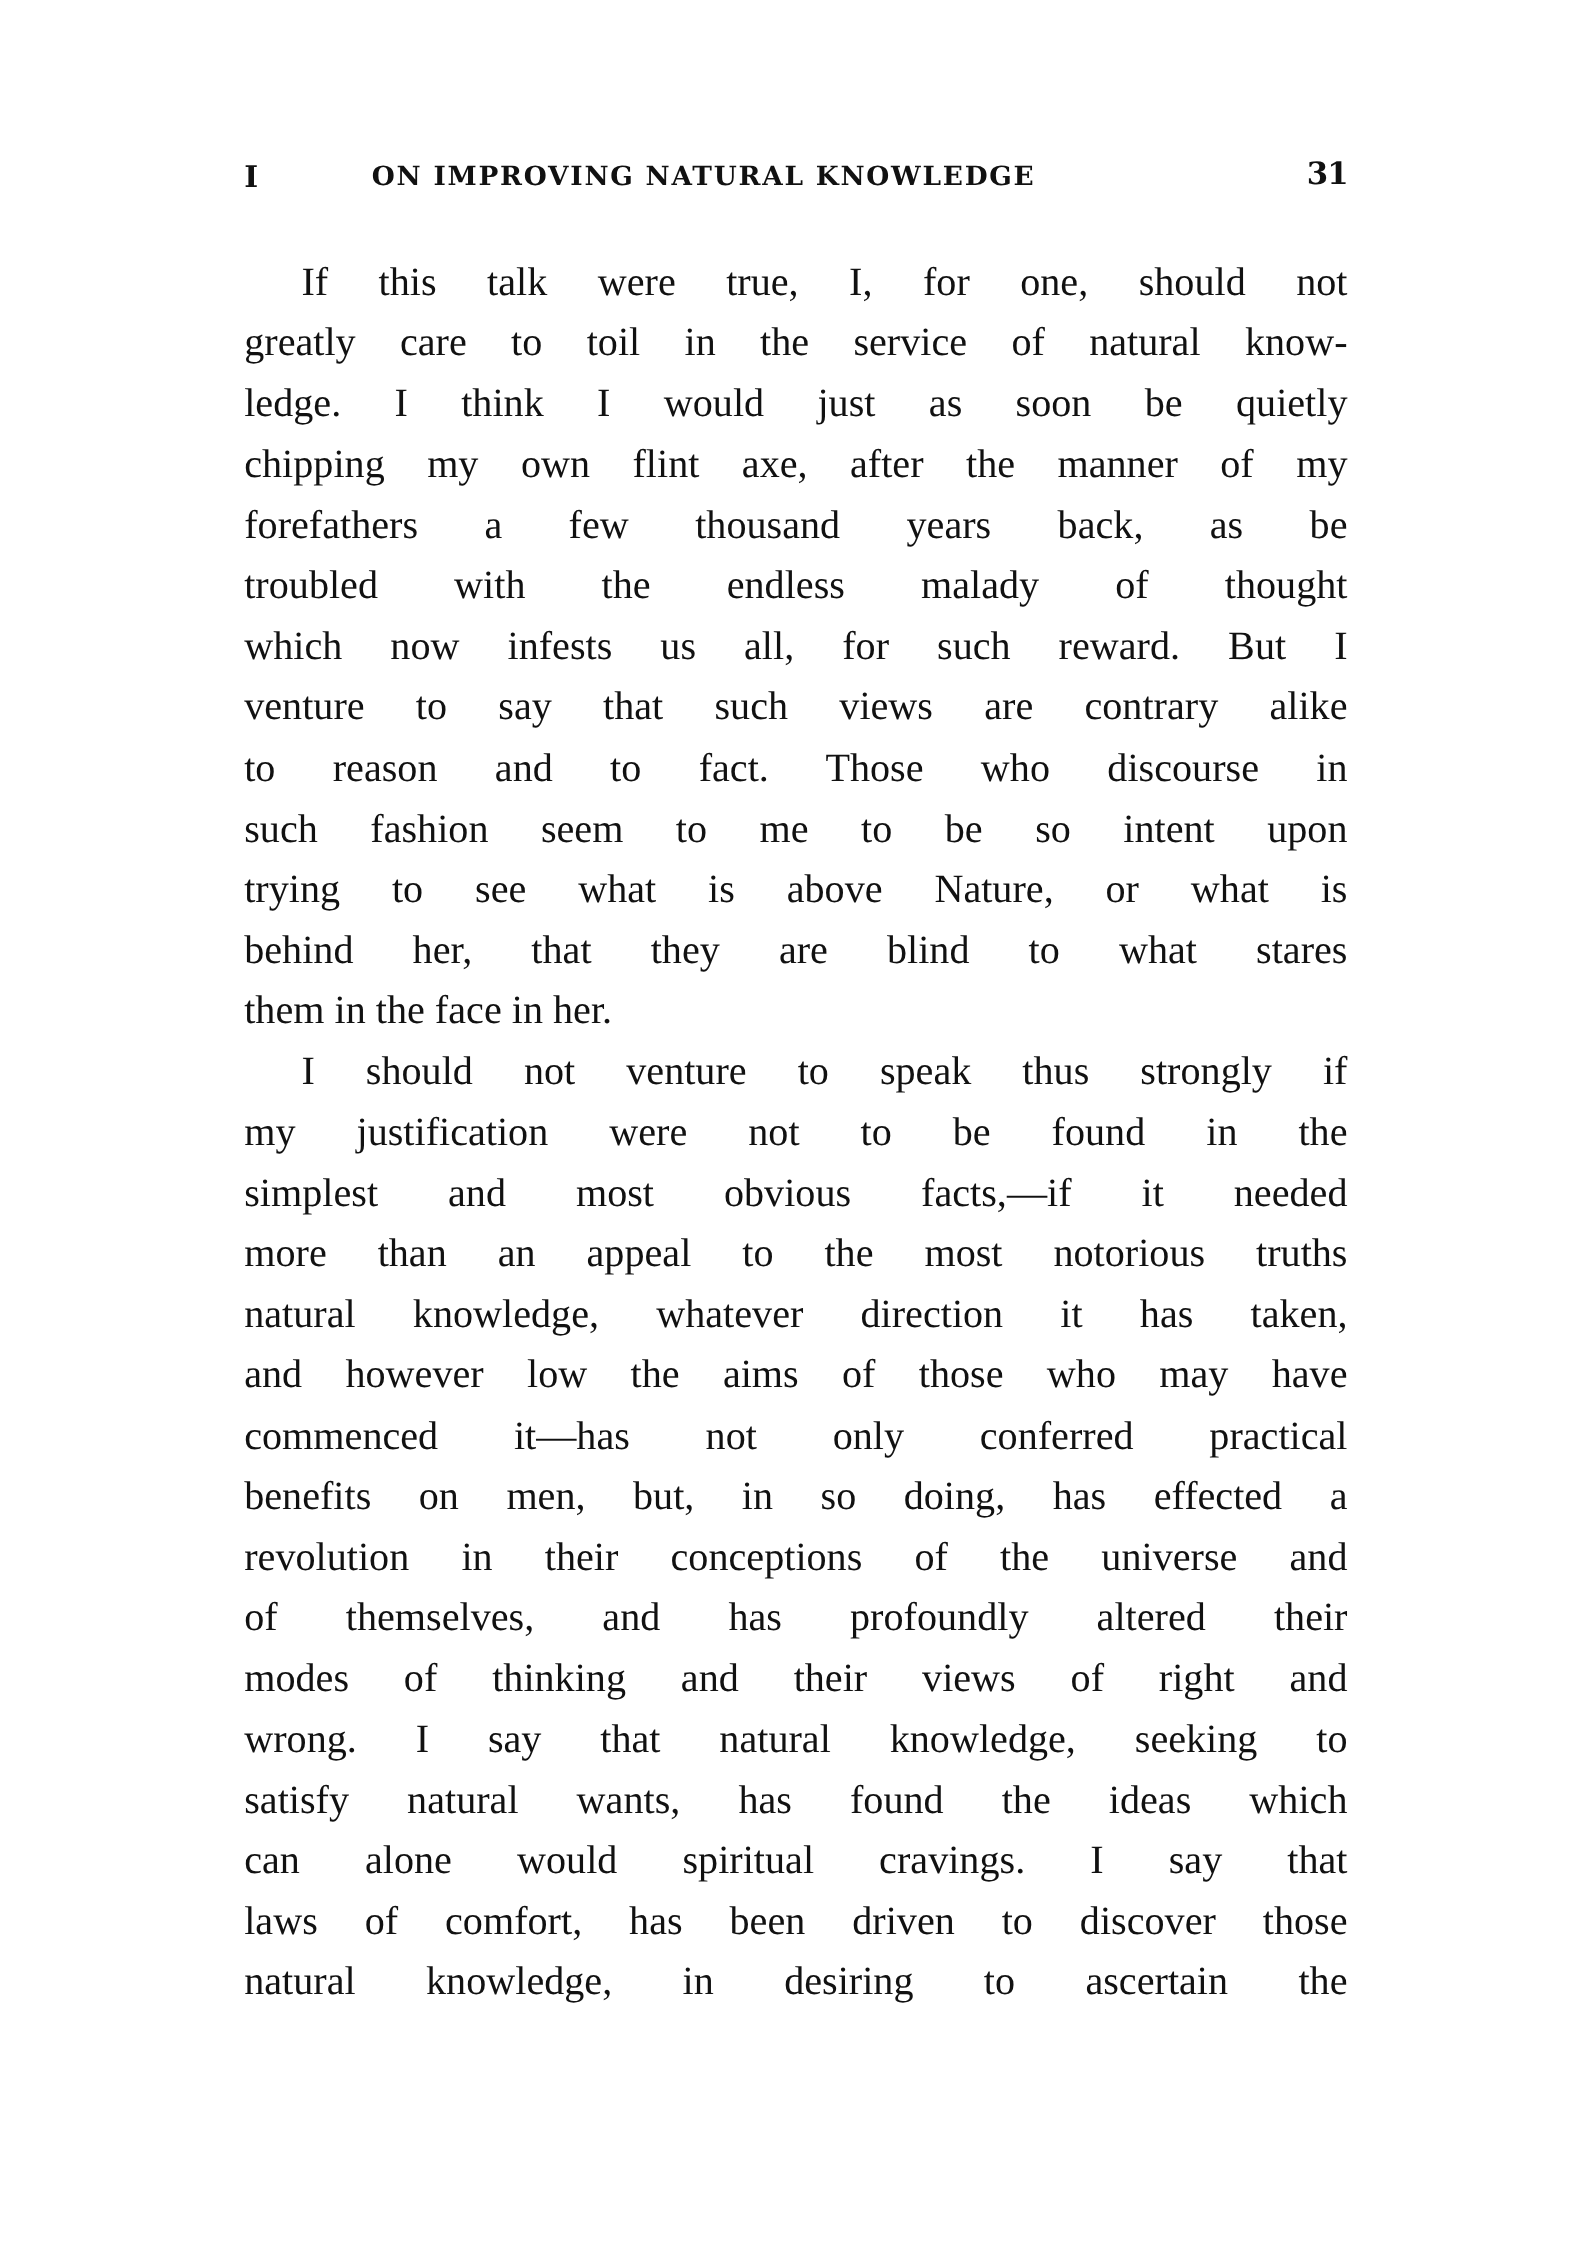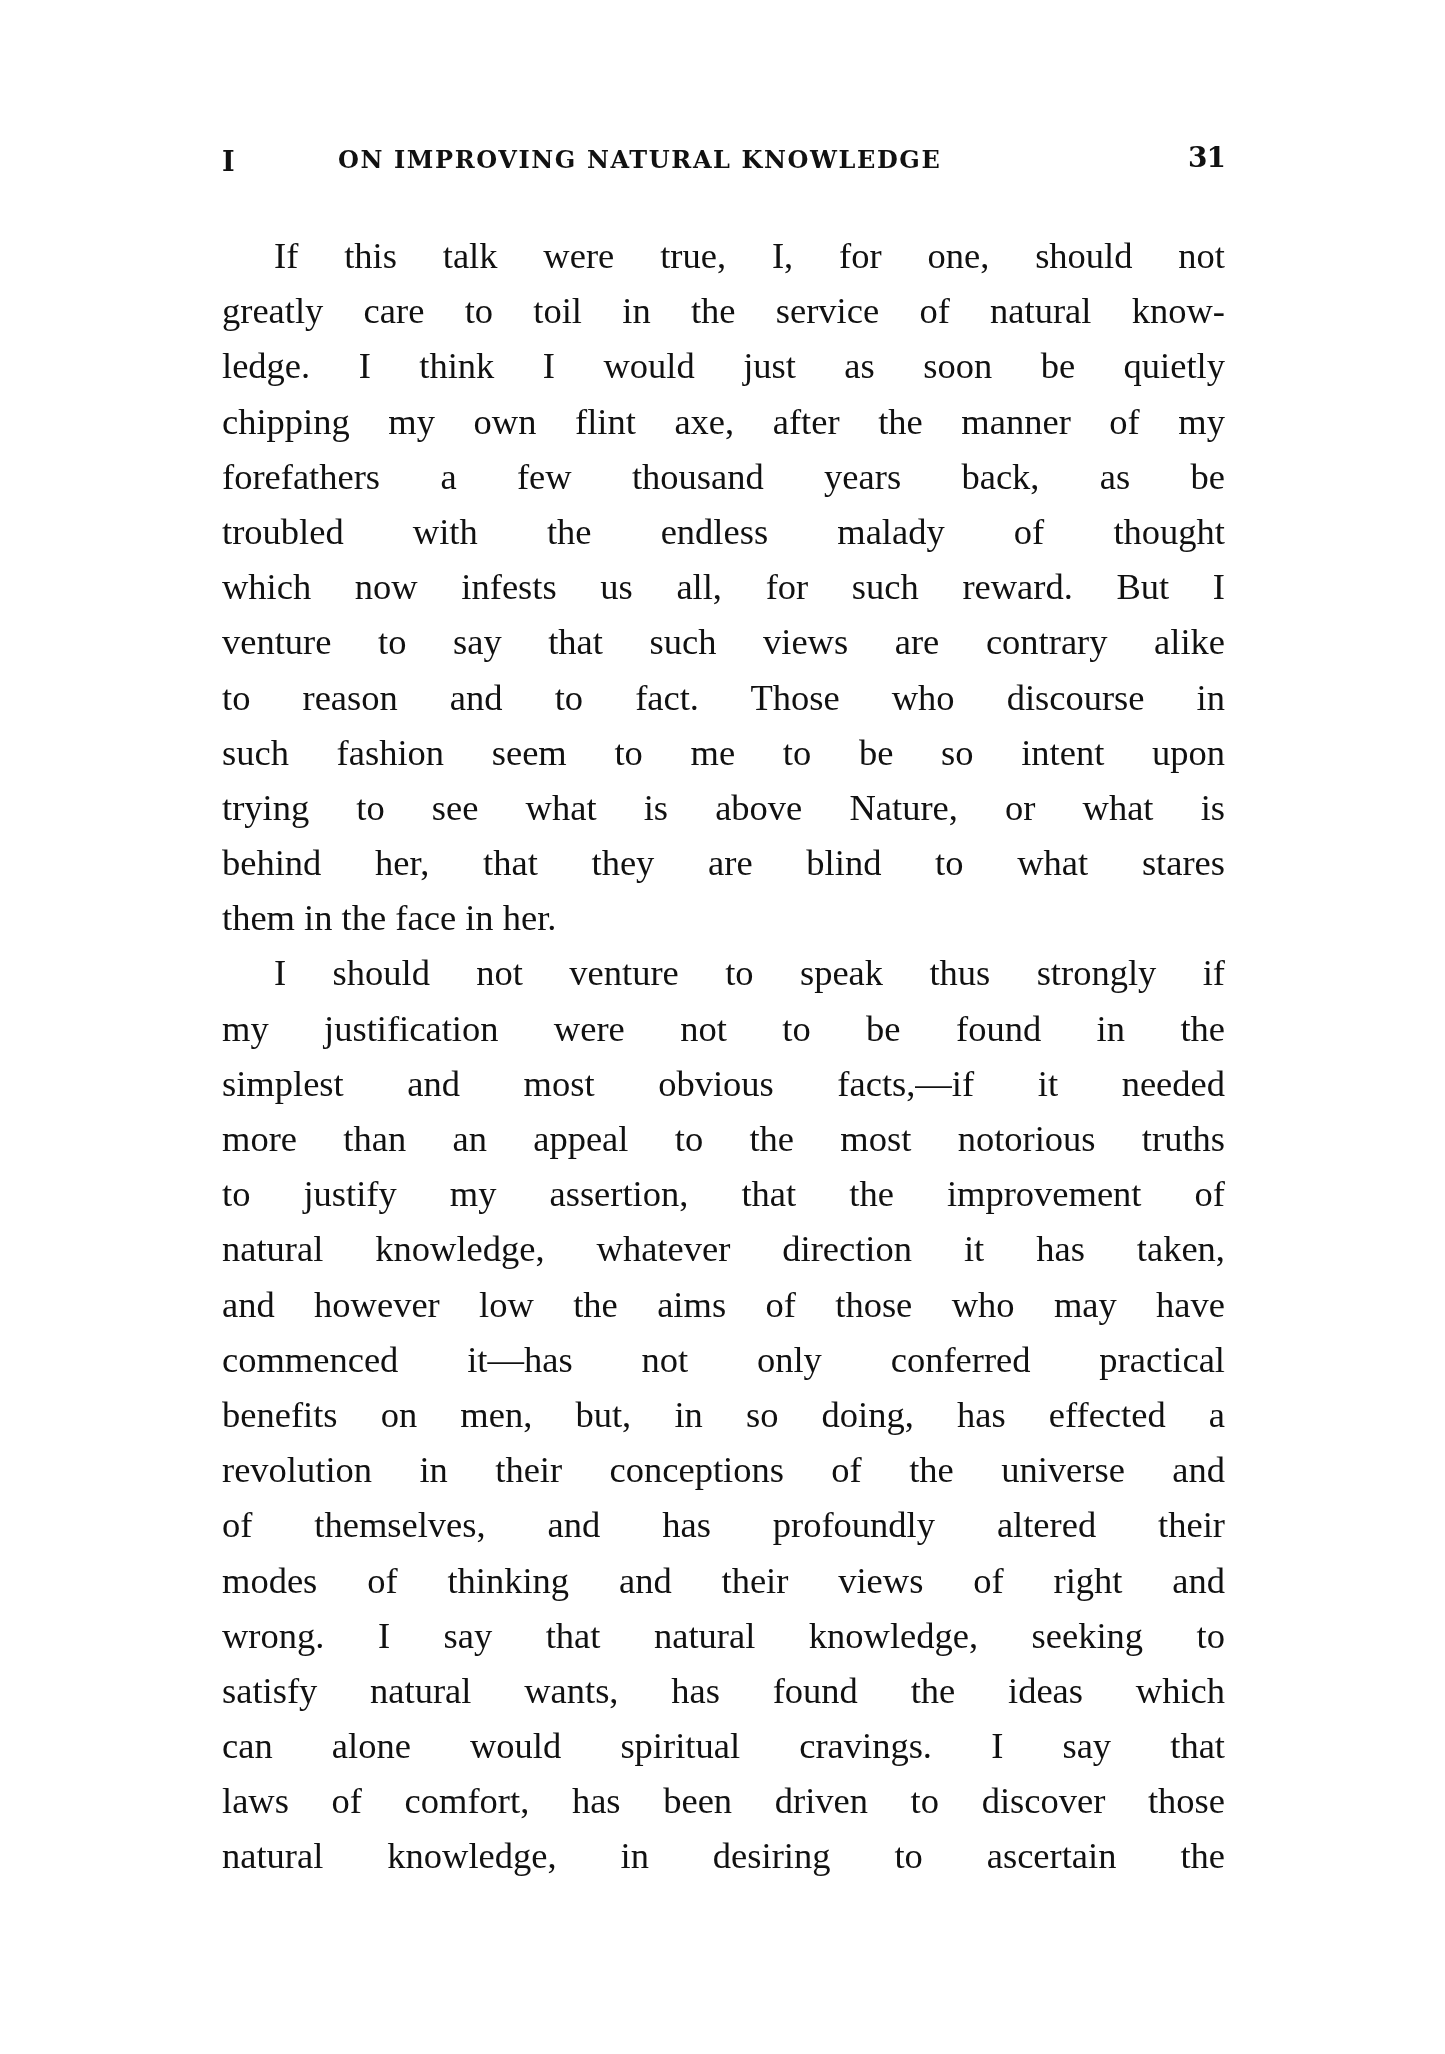--- a/index.html
+++ b/index.html
@@ -41,21 +41,20 @@
       <span class="line">such fashion seem to me to be so intent upon</span>
       <span class="line">trying to see what is above Nature, or what is</span>
       <span class="line">behind her, that they are blind to what stares</span>
       <span class="line last">them in the face in her.</span>
     </div>
     <div class="paragraph">
       <span class="line indent">I should not venture to speak thus strongly if</span>
       <span class="line">my justification were not to be found in the</span>
       <span class="line">simplest and most obvious facts,—if it needed</span>
       <span class="line">more than an appeal to the most notorious truths</span>
-      <span class="line">to justify my assertion, that the improvement of</span>
       <span class="line">natural knowledge, whatever direction it has taken,</span>
       <span class="line">and however low the aims of those who may have</span>
       <span class="line">commenced it—has not only conferred practical</span>
       <span class="line">benefits on men, but, in so doing, has effected a</span>
       <span class="line">revolution in their conceptions of the universe and</span>
       <span class="line">of themselves, and has profoundly altered their</span>
       <span class="line">modes of thinking and their views of right and</span>
       <span class="line">wrong. I say that natural knowledge, seeking to</span>
       <span class="line">satisfy natural wants, has found the ideas which</span>
       <span class="line">can alone would spiritual cravings. I say that</span>

